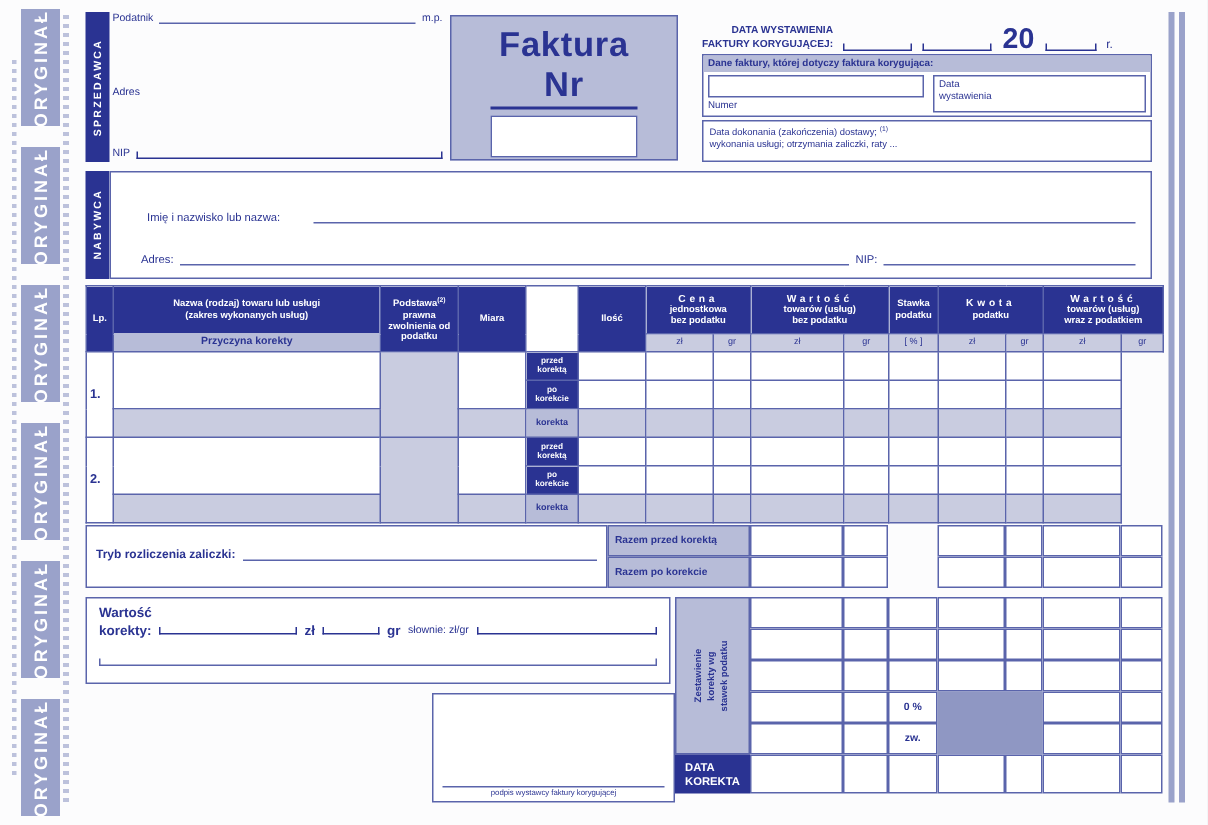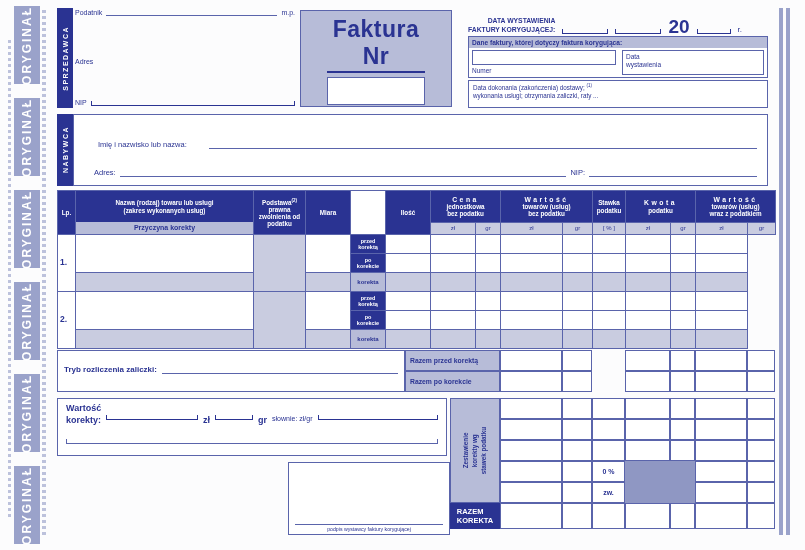--- a/index.html
+++ b/index.html
@@ -96,21 +96,21 @@
           border:1px solid var(--line,#5a64ab); font-size:6.8px; font-weight:bold;
           display:flex; align-items:center; padding-left:4px; }
   .ovrow { position:absolute; left:500px; width:275px; height:21px; display:grid;
            grid-template-columns:62px 30px 33px 45px 25px 52px 28px; }
   .c { border:1px solid var(--line,#5a64ab); background:#fff; display:flex; align-items:center; justify-content:center; }
   .gh { border:none; background:transparent; }
 
   
   .wkbox { left:57px; top:398px; width:390px; height:58px; padding:4px 8px; }
   .wk1 { font-size:9px; font-weight:bold; }
-  .wkrow { display:flex; align-items:flex-start; gap:5px; font-size:9px; font-weight:bold; margin-top:2px; }
+  .wkrow { display:flex; align-items:center; gap:5px; font-size:9px; font-weight:bold; margin-top:2px; }
   .wkrow .small { font-size:7px; font-weight:normal; }
   .wkline { position:absolute; left:8px; right:8px; top:40px; border-bottom:1px solid var(--line,#5a64ab);
             border-left:1px solid var(--line,#5a64ab); border-right:1px solid var(--line,#5a64ab); height:5px; }
 
   
   .sumlbl { left:450px; top:398px; width:50px; height:105px; background:var(--peri1,#b7bcd8);
             border:1px solid var(--line,#5a64ab); display:flex; align-items:center; justify-content:center; }
   .sumlbl span { writing-mode:vertical-rl; transform:rotate(180deg); font-size:6.3px; font-weight:bold;
                  text-align:center; line-height:1.4; }
   .sumtotal { left:450px; top:503px; width:50px; height:26px; background:var(--navy,#2a3392);
@@ -428,21 +428,21 @@
       <span class="slot" style="flex:1;"></span>
     </div>
     <div class="wkline"></div>
   </div>
 
   <div class="abs sumlbl">
     <span class="ml">Zestawienie
 korekty wg
 stawek podatku</span>
   </div>
-  <div class="abs sumtotal ml">RAZEM
+  <div class="abs sumtotal ml">DATA
 KOREKTA</div>
 
   <div class="srow" style="top:398px;">
     <div class="c"></div>
       <div class="c"></div>
       <div class="c"></div>
     <div class="c"></div>
       <div class="c"></div>
       <div class="c"></div>
       <div class="c"></div>

